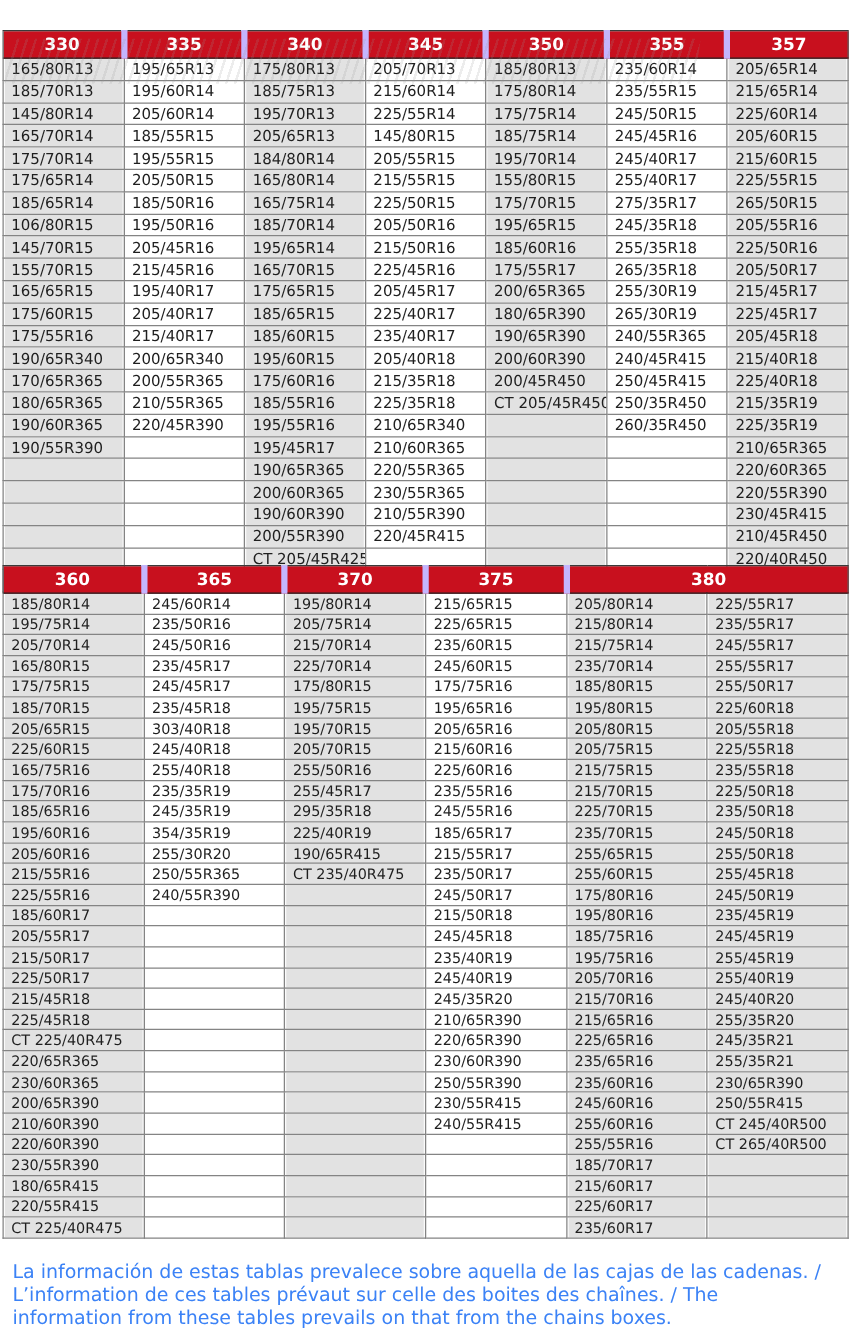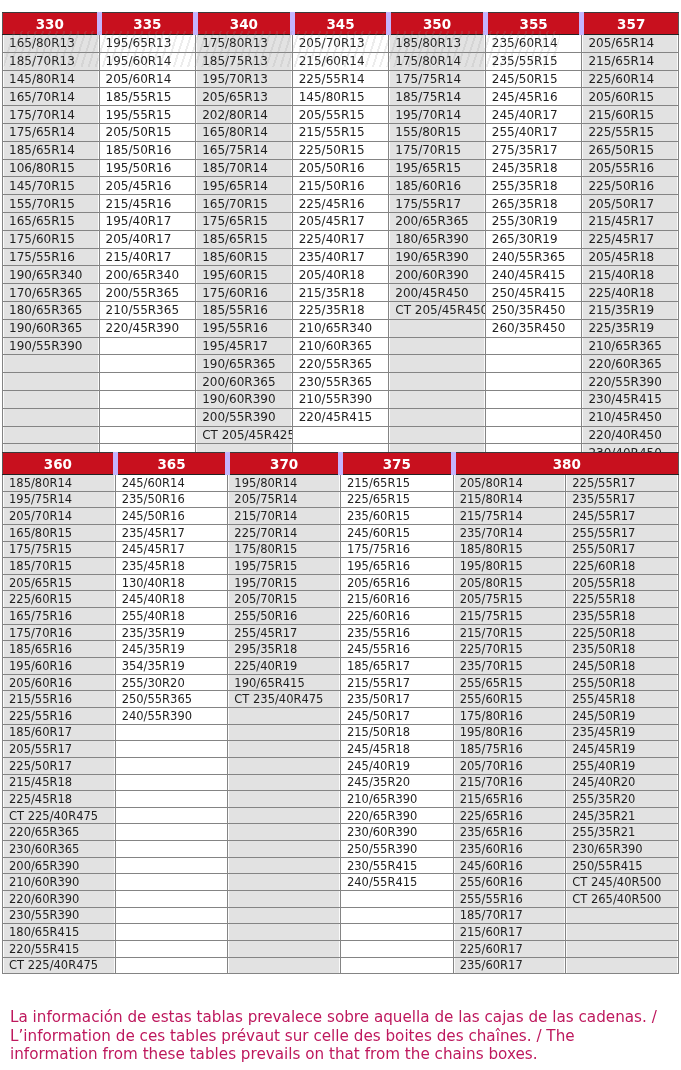--- a/index.html
+++ b/index.html
@@ -6,21 +6,21 @@
   body {
     width:681px; height:1070px; background:#ffffff; position:relative;
     font-family:"DejaVu Sans","Liberation Sans",sans-serif;
     overflow:hidden;
   }
   table {
     border-collapse:collapse; table-layout:fixed;
     position:absolute; left:2px; width:677px;
     border:1px solid #5a5a5a;
   }
-  .t1 { top:12px; }
+  .t1 { top:24px; }
   .t2 { top:452px; }
   th {
     background:var(--accent,#c8101e); color:#ffffff;
     font-weight:bold; font-size:13.5px; height:21px;
     text-align:center; vertical-align:middle;
     border-top:1px solid #3a3a3a; border-bottom:1px solid #222222;
     padding:0;
   }
   th + th { border-left:5px solid #c4b5fd; }
   td {
@@ -35,21 +35,21 @@
   .shade-gray  { background:var(--stripe,#e2e2e2); }
   .shade-white { background:#ffffff; }
   .watermark {
     position:absolute; left:6px; top:31px; width:552px; height:36px;
     background:repeating-linear-gradient(100deg,
       rgba(150,150,150,0) 0 5px, rgba(150,150,150,.55) 5px 7px);
     transform:skewX(-8deg); opacity:.32; z-index:5; pointer-events:none;
   }
   .disclaimer {
     position:absolute; left:10px; top:1008px; width:655px;
-    font-size:15.2px; line-height:1.22; color:#be185d; margin:0;
+    font-size:15.2px; line-height:1.22; color:#3b82f6; margin:0;
   }
 </style>
 </head>
 <body>
 
 <div class="watermark"></div>
 
 <table class="t1">
     <thead>
       <tr>
@@ -95,21 +95,21 @@
         <td class="shade-white">185/55R15</td>
         <td class="shade-gray">205/65R13</td>
         <td class="shade-white">145/80R15</td>
         <td class="shade-gray">185/75R14</td>
         <td class="shade-white">245/45R16</td>
         <td class="shade-gray">205/60R15</td>
       </tr>
       <tr>
         <td class="shade-gray">175/70R14</td>
         <td class="shade-white">195/55R15</td>
-        <td class="shade-gray">202/80R14</td>
+        <td class="shade-gray">184/80R14</td>
         <td class="shade-white">205/55R15</td>
         <td class="shade-gray">195/70R14</td>
         <td class="shade-white">245/40R17</td>
         <td class="shade-gray">215/60R15</td>
       </tr>
       <tr>
         <td class="shade-gray">175/65R14</td>
         <td class="shade-white">205/50R15</td>
         <td class="shade-gray">165/80R14</td>
         <td class="shade-white">215/55R15</td>
@@ -336,21 +336,21 @@
       <tr>
         <td class="shade-gray">185/70R15</td>
         <td class="shade-white">235/45R18</td>
         <td class="shade-gray">195/75R15</td>
         <td class="shade-white">195/65R16</td>
         <td class="shade-gray">195/80R15</td>
         <td class="shade-gray">225/60R18</td>
       </tr>
       <tr>
         <td class="shade-gray">205/65R15</td>
-        <td class="shade-white">130/40R18</td>
+        <td class="shade-white">303/40R18</td>
         <td class="shade-gray">195/70R15</td>
         <td class="shade-white">205/65R16</td>
         <td class="shade-gray">205/80R15</td>
         <td class="shade-gray">205/55R18</td>
       </tr>
       <tr>
         <td class="shade-gray">225/60R15</td>
         <td class="shade-white">245/40R18</td>
         <td class="shade-gray">205/70R15</td>
         <td class="shade-white">215/60R16</td>
@@ -423,20 +423,28 @@
       </tr>
       <tr>
         <td class="shade-gray">205/55R17</td>
         <td class="shade-white"></td>
         <td class="shade-gray"></td>
         <td class="shade-white">245/45R18</td>
         <td class="shade-gray">185/75R16</td>
         <td class="shade-gray">245/45R19</td>
       </tr>
       <tr>
+        <td class="shade-gray">215/50R17</td>
+        <td class="shade-white"></td>
+        <td class="shade-gray"></td>
+        <td class="shade-white">235/40R19</td>
+        <td class="shade-gray">195/75R16</td>
+        <td class="shade-gray">255/45R19</td>
+      </tr>
+      <tr>
         <td class="shade-gray">225/50R17</td>
         <td class="shade-white"></td>
         <td class="shade-gray"></td>
         <td class="shade-white">245/40R19</td>
         <td class="shade-gray">205/70R16</td>
         <td class="shade-gray">255/40R19</td>
       </tr>
       <tr>
         <td class="shade-gray">215/45R18</td>
         <td class="shade-white"></td>

